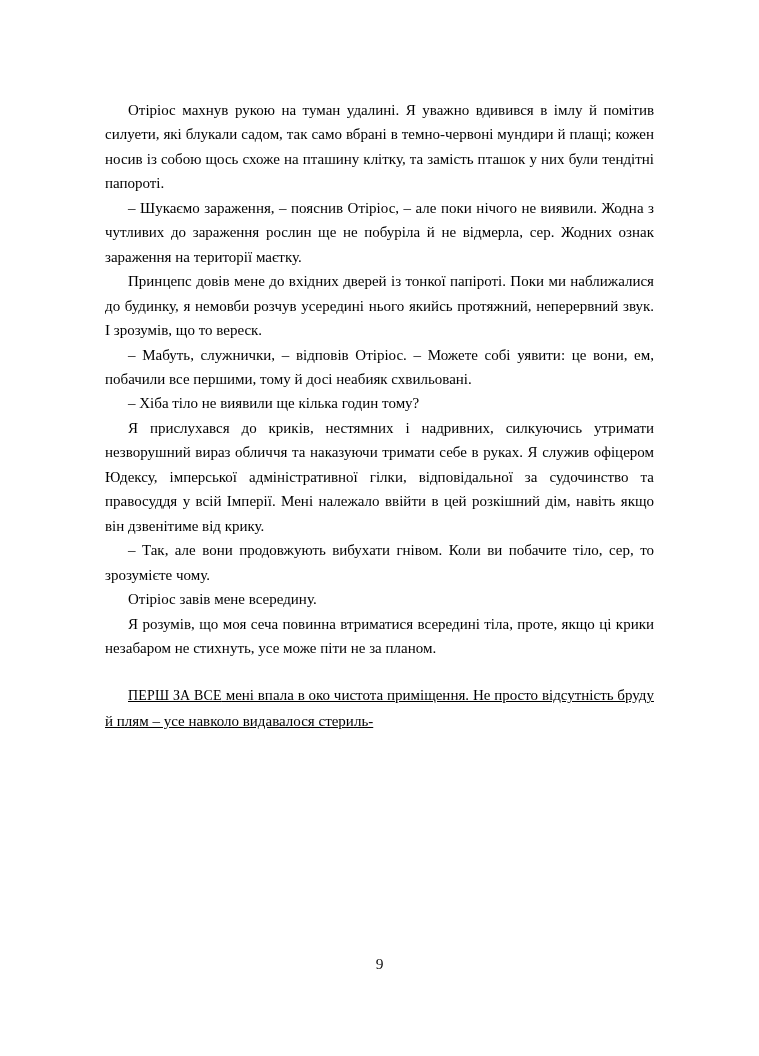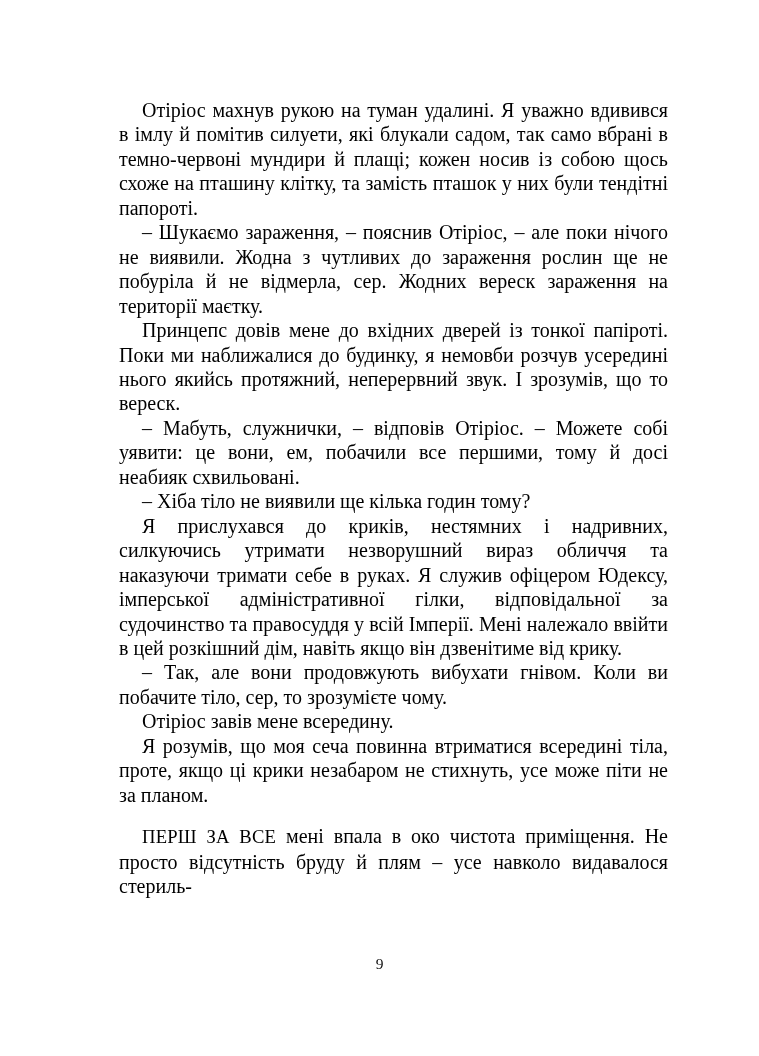--- a/index.html
+++ b/index.html
@@ -15,40 +15,41 @@
   .page {
     position: relative;
     width: 759px;
     height: 1056px;
     background: #ffffff;
     overflow: hidden;
     box-sizing: border-box;
   }
   .text-block {
     position: absolute;
-    left: 119px;
+    left: 105px;
     top: 98px;
     width: 549px;
-    font-size: 20px;
+    font-size: 15px;
     line-height: 24.45px;
     text-align: justify;
     text-justify: inter-word;
     color: #000000;
     -webkit-font-smoothing: antialiased;
   }
   .text-block p {
     margin: 0;
     padding: 0;
     text-indent: 23px;
     text-align: justify;
     hyphens: manual;
   }
   
   .text-block p.gap-before {
-    margin-top: 17px;
+    margin-top: 23px;
+    text-decoration: underline;
   }
   .smallcaps {
     font-size: 0.93em;
     letter-spacing: 0.2px;
   }
   .folio {
     position: absolute;
     left: 0;
     top: 955px;
     width: 759px;
@@ -58,21 +59,21 @@
     color: #111111;
   }
 </style>
 </head>
 <body>
 
 <div class="page">
 
   <div class="text-block">
     <p>Отіріос махнув рукою на туман удалині. Я уважно вдивився в імлу й помітив силуети, які блукали садом, так само вбрані в темно-червоні мундири й плащі; кожен носив із собою щось схоже на пташину клітку, та замість пташок у них були тендітні папороті.</p>
-    <p>– Шукаємо зараження, – пояснив Отіріос, – але поки нічого не виявили. Жодна з чутливих до зараження рослин ще не побуріла й не відмерла, сер. Жодних вереск зараження на території маєтку.</p>
+    <p>– Шукаємо зараження, – пояснив Отіріос, – але поки нічого не виявили. Жодна з чутливих до зараження рослин ще не побуріла й не відмерла, сер. Жодних ознак зараження на території маєтку.</p>
     <p>Принцепс довів мене до вхідних дверей із тонкої папіроті. Поки ми наближалися до будинку, я немовби розчув усередині нього якийсь протяжний, неперервний звук. І зрозумів, що то вереск.</p>
     <p>– Мабуть, служнички, – відповів Отіріос. – Можете собі уявити: це вони, ем, побачили все першими, тому й досі неабияк схвильовані.</p>
     <p>– Хіба тіло не виявили ще кілька годин тому?</p>
     <p>Я прислухався до криків, нестямних і надривних, силкуючись утримати незворушний вираз обличчя та наказуючи тримати себе в руках. Я служив офіцером Юдексу, імперської адміністративної гілки, відповідальної за судочинство та правосуддя у всій Імперії. Мені належало ввійти в цей розкішний дім, навіть якщо він дзвенітиме від крику.</p>
     <p>– Так, але вони продовжують вибухати гнівом. Коли ви побачите тіло, сер, то зрозумієте чому.</p>
     <p>Отіріос завів мене всередину.</p>
     <p>Я розумів, що моя сеча повинна втриматися всередині тіла, проте, якщо ці крики незабаром не стихнуть, усе може піти не за планом.</p>
     <p class="gap-before"><span class="smallcaps">ПЕРШ ЗА ВСЕ</span><span> мені впала в око чистота приміщення. Не просто відсутність бруду й плям – усе навколо видавалося стериль-</span></p>
   </div>
 

